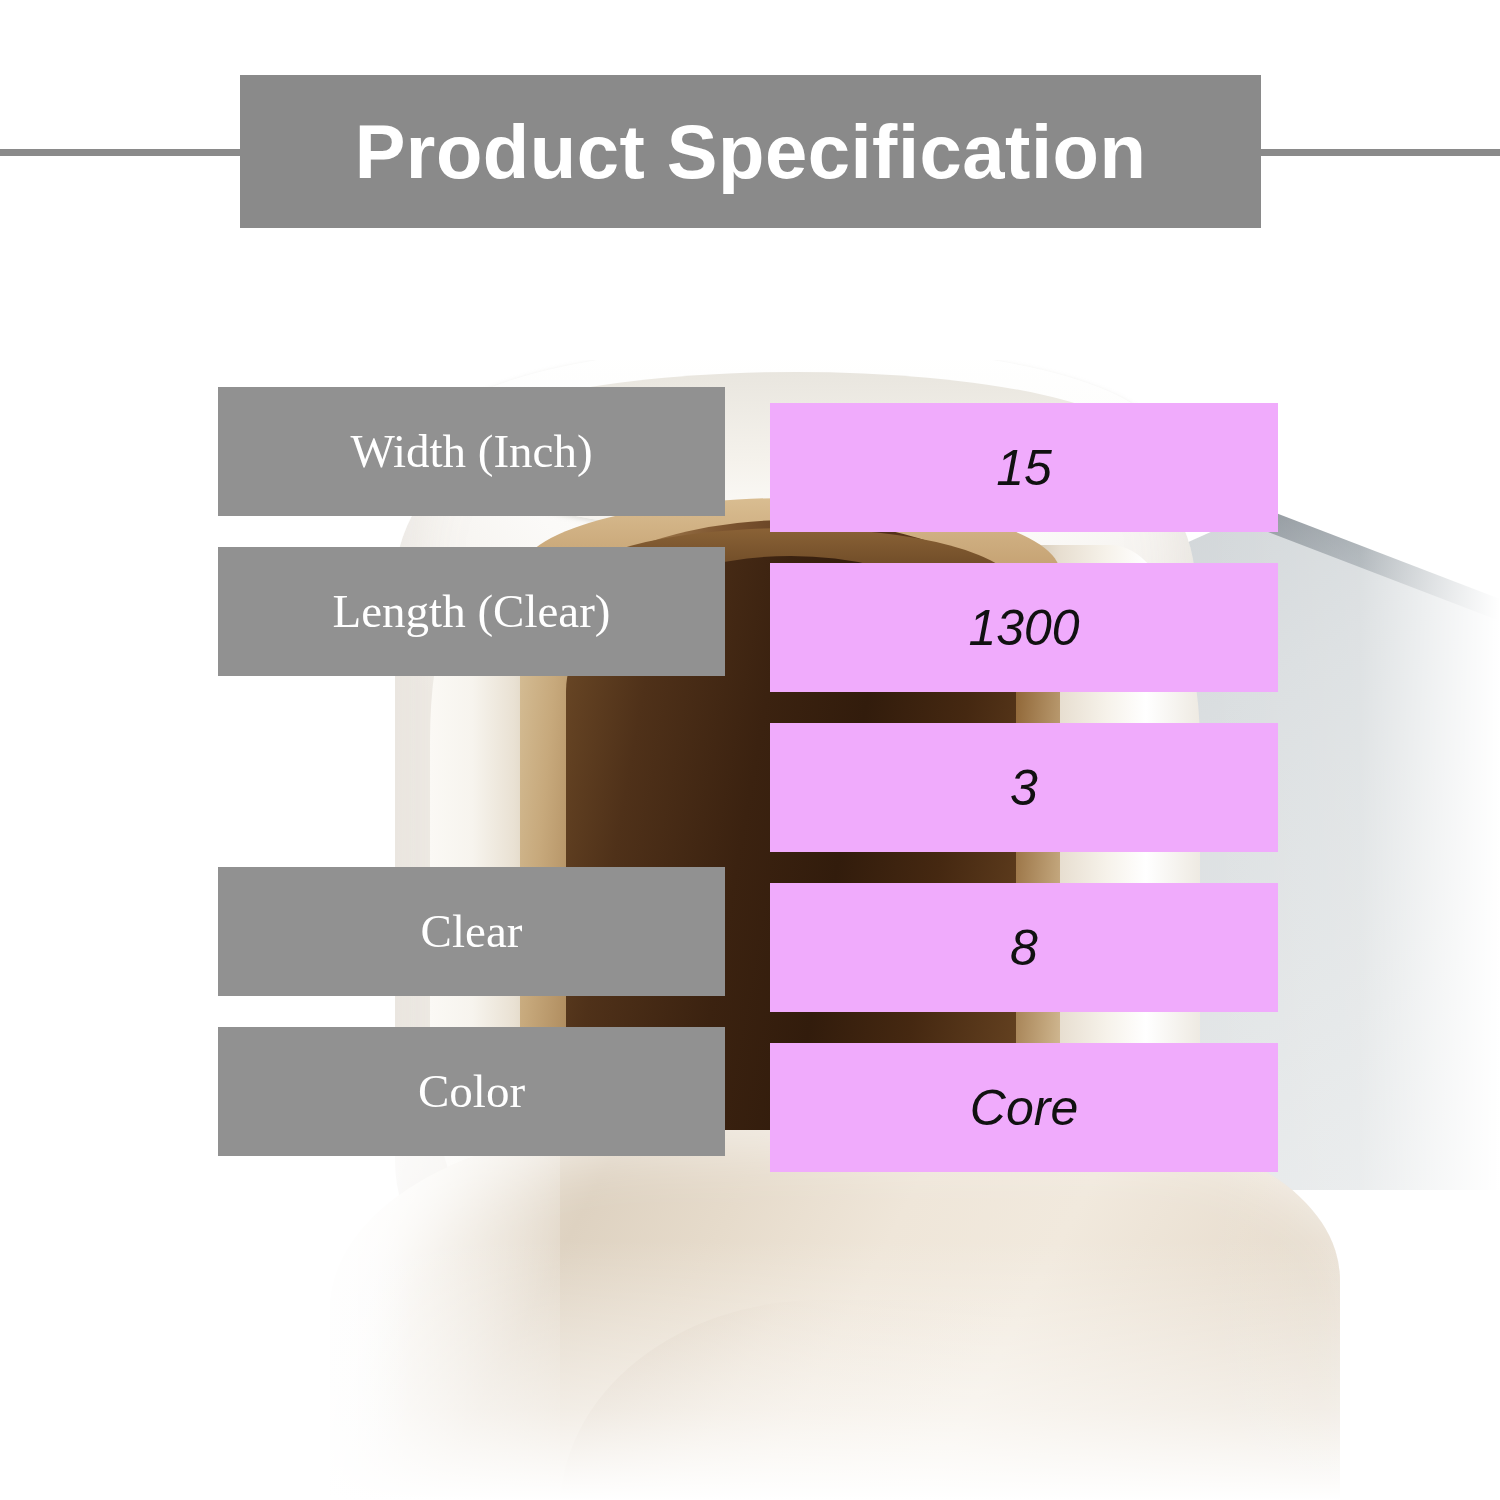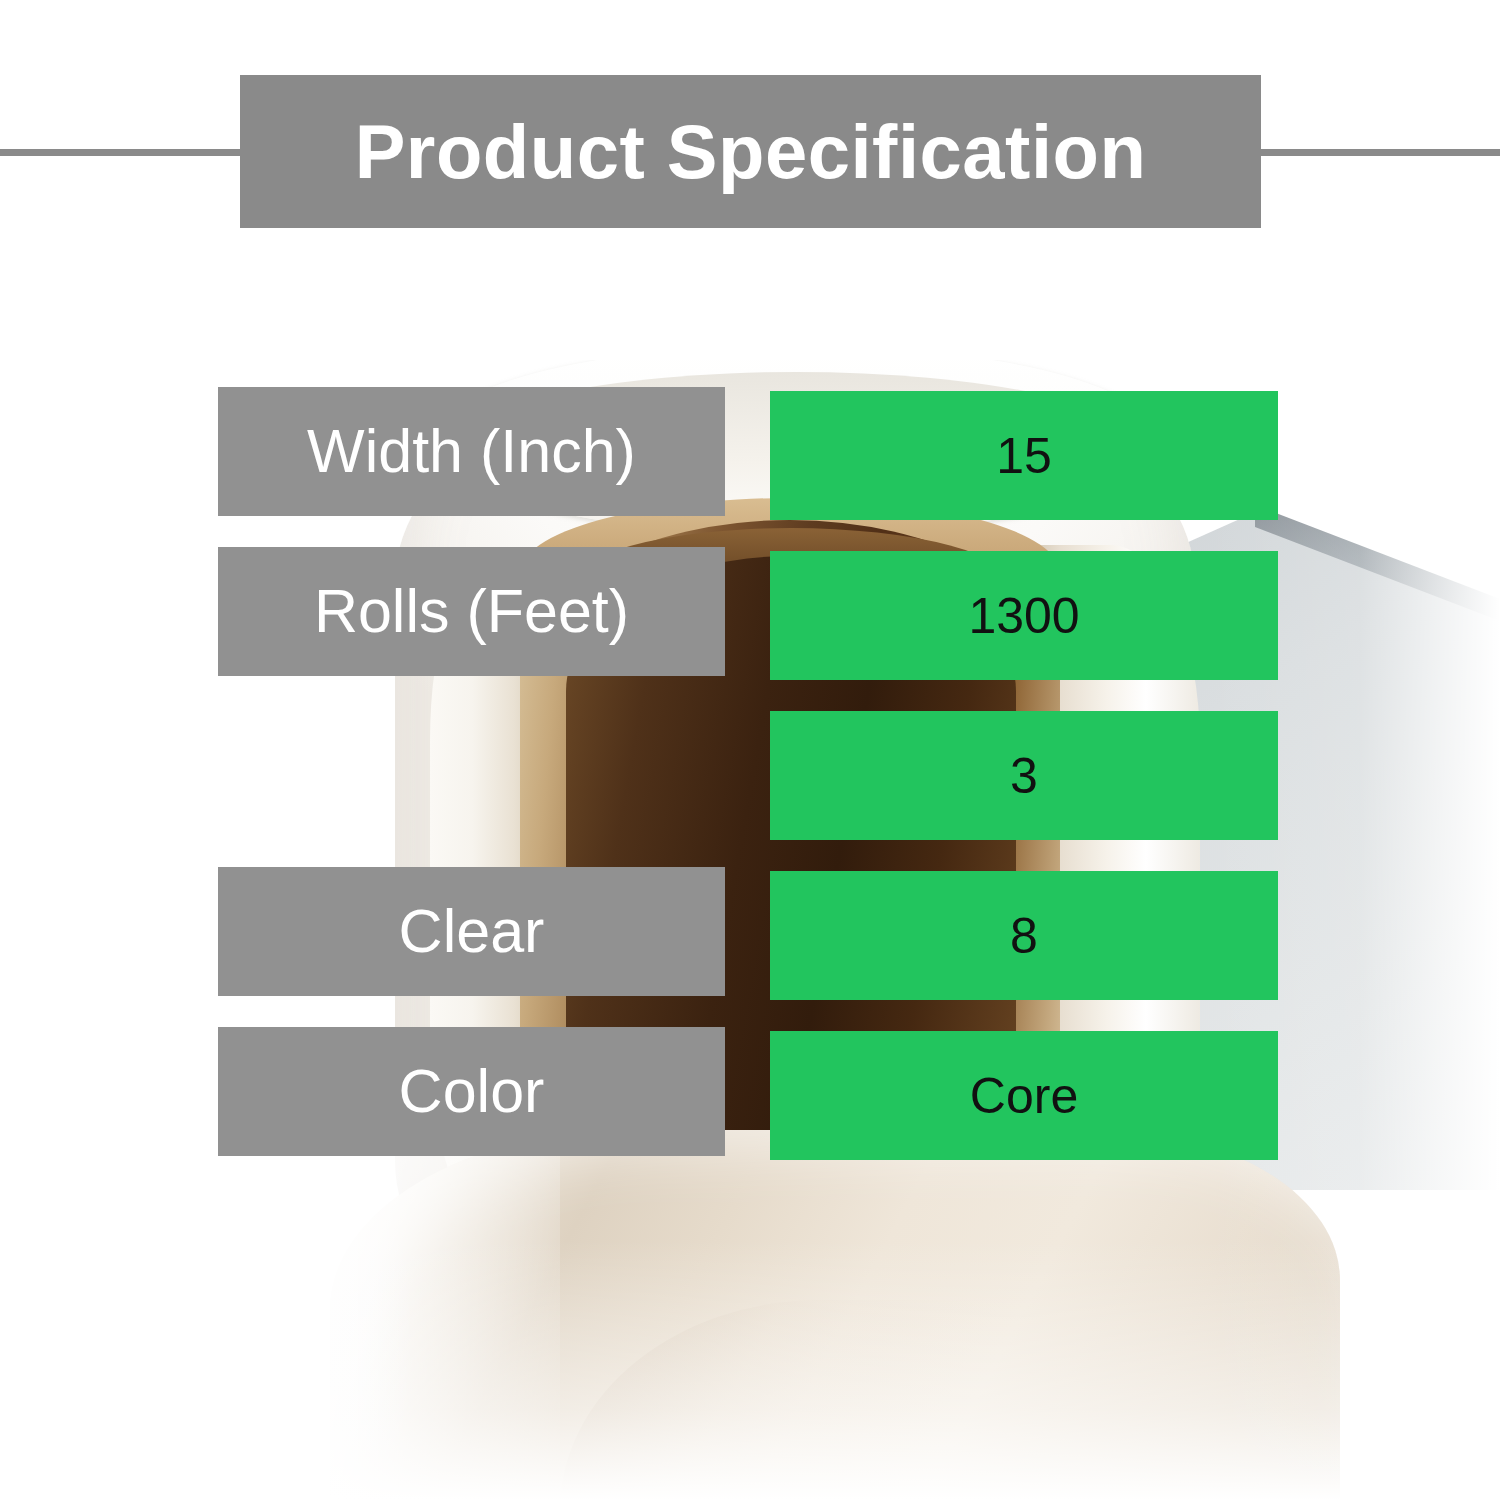--- a/index.html
+++ b/index.html
@@ -295,40 +295,41 @@
     height: 129px;
     background: #919191;
     display: flex;
     align-items: center;
     justify-content: center;
     box-sizing: border-box;
     padding: 0 14px;
   }
   .spec-label-text {
     color: #ffffff;
-    font-family: Liberation Sans, sans-serif;
-    font-size: 61px;
+    font-family: Liberation Serif, serif;
+    font-size: 47px;
     font-weight: 300;
     line-height: 1.02;
     text-align: left;
     white-space: pre-line;
   }
 
   .spec-value {
     position: absolute;
     left: 552px;
-    top: 4px;
+    top: 16px;
     width: 508px;
     height: 129px;
-    background: #22c55e;
+    background: #f0abfc;
     display: flex;
     align-items: center;
     justify-content: center;
     box-sizing: border-box;
     padding: 0 14px;
+    font-style: italic;
   }
   .spec-value-text {
     color: #111111;
     font-family: "Liberation Sans", sans-serif;
     font-size: 50px;
     font-weight: 400;
     line-height: 1;
     text-align: center;
     white-space: nowrap;
   }
@@ -375,21 +376,21 @@
       <div class="spec-label">
         <span class="spec-label-text">Width (Inch)</span>
       </div>
       <div class="spec-value">
         <span class="spec-value-text">15</span>
       </div>
     </div>
 
     <div class="spec-row">
       <div class="spec-label">
-        <span class="spec-label-text">Rolls (Feet)</span>
+        <span class="spec-label-text">Length (Clear)</span>
       </div>
       <div class="spec-value">
         <span class="spec-value-text">1300</span>
       </div>
     </div>
 
     <div class="spec-row">
       <div class="spec-value">
         <span class="spec-value-text">3</span>
       </div>

